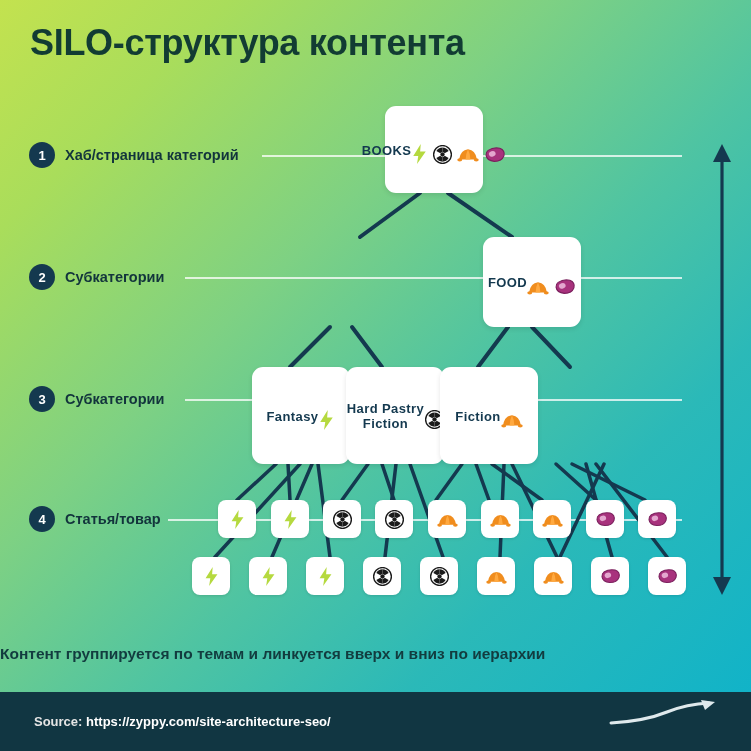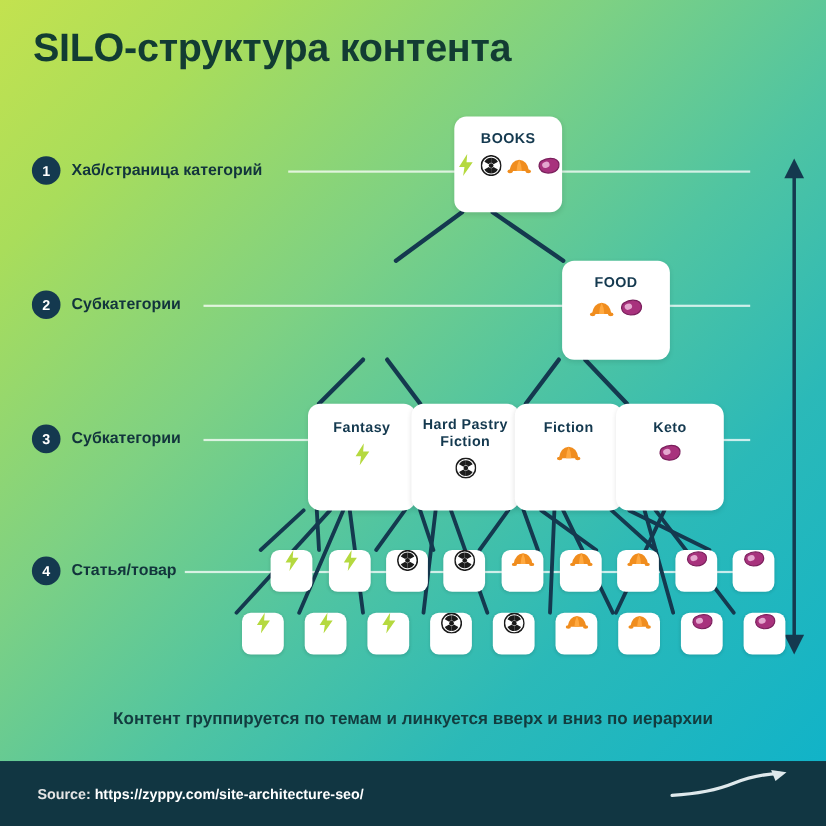--- a/index.html
+++ b/index.html
@@ -84,24 +84,24 @@
     pointer-events: none;
   }
 
   
   .node {
     position: absolute;
     background: #ffffff;
     border-radius: 11px;
     box-shadow: 0 2px 5px rgba(0,0,0,0.10);
     display: flex;
-    flex-direction: column;
+    flex-direction: row;
     align-items: center;
+    justify-content: center;
     z-index: 5;
-    margin-left: 28px;
   }
   .node .label {
     font-size: 13px;
     font-weight: bold;
     color: #14394f;
     text-align: center;
     line-height: 1.18;
     letter-spacing: 0.4px;
   }
   .node .icons {
@@ -119,21 +119,21 @@
   }
 
   
   .ic { display: block; }
 
   
   .caption {
     position: absolute;
     left: 0; right: 0;
     top: 645px;
-    text-align: center;
+    text-align: left;
     font-size: 15.5px;
     font-weight: bold;
     color: #123c3f;
   }
 
   
   .footer {
     position: absolute;
     left: 0; top: 692px;
     width: 751px; height: 59px;
@@ -314,29 +314,20 @@
       <div class="icons">
         <svg class="ic" width="22" height="16" viewBox="0 0 32 22">
             <path d="M3 19 Q5 5 16 4 Q27 5 29 19 Z" fill="#f08d1e"></path>
             <path d="M16 4 Q13 10 12.5 19 H19.5 Q19 10 16 4 Z" fill="#ffa940"></path>
             <ellipse cx="4" cy="19.5" rx="3.6" ry="2.4" fill="#f08d1e"></ellipse>
             <ellipse cx="28" cy="19.5" rx="3.6" ry="2.4" fill="#f08d1e"></ellipse>
           </svg>
       </div>
     </div>
 
-    <div class="node big" style="left:532px; top:367px; height:97px; padding:14px 0 12px;">
-      <div class="label">Keto</div>
-      <div class="icons">
-        <svg class="ic" width="22" height="17" viewBox="0 0 32 24">
-            <path d="M6 6 Q14 1 23 3 Q31 6 29 14 Q26 22 15 22 Q4 21 3 13 Q3 8 6 6 Z" fill="#a8327d" stroke="#7a1f5c" stroke-width="1.6"></path>
-            <ellipse cx="12" cy="11" rx="5" ry="4" fill="#e4a7cf" transform="rotate(-18 12 11)"></ellipse>
-          </svg>
-      </div>
-    </div>
 
     <div class="node leaf" style="left:218px; top:500px;">
         <svg class="ic" width="15" height="19" viewBox="0 0 24 32">
           <path d="M14 0 L2 19 H10 L8 32 L22 12 H13 Z" fill="#b5d93f"></path>
         </svg>
       </div>
     <div class="node leaf" style="left:271px; top:500px;">
         <svg class="ic" width="15" height="19" viewBox="0 0 24 32">
           <path d="M14 0 L2 19 H10 L8 32 L22 12 H13 Z" fill="#b5d93f"></path>
         </svg>

